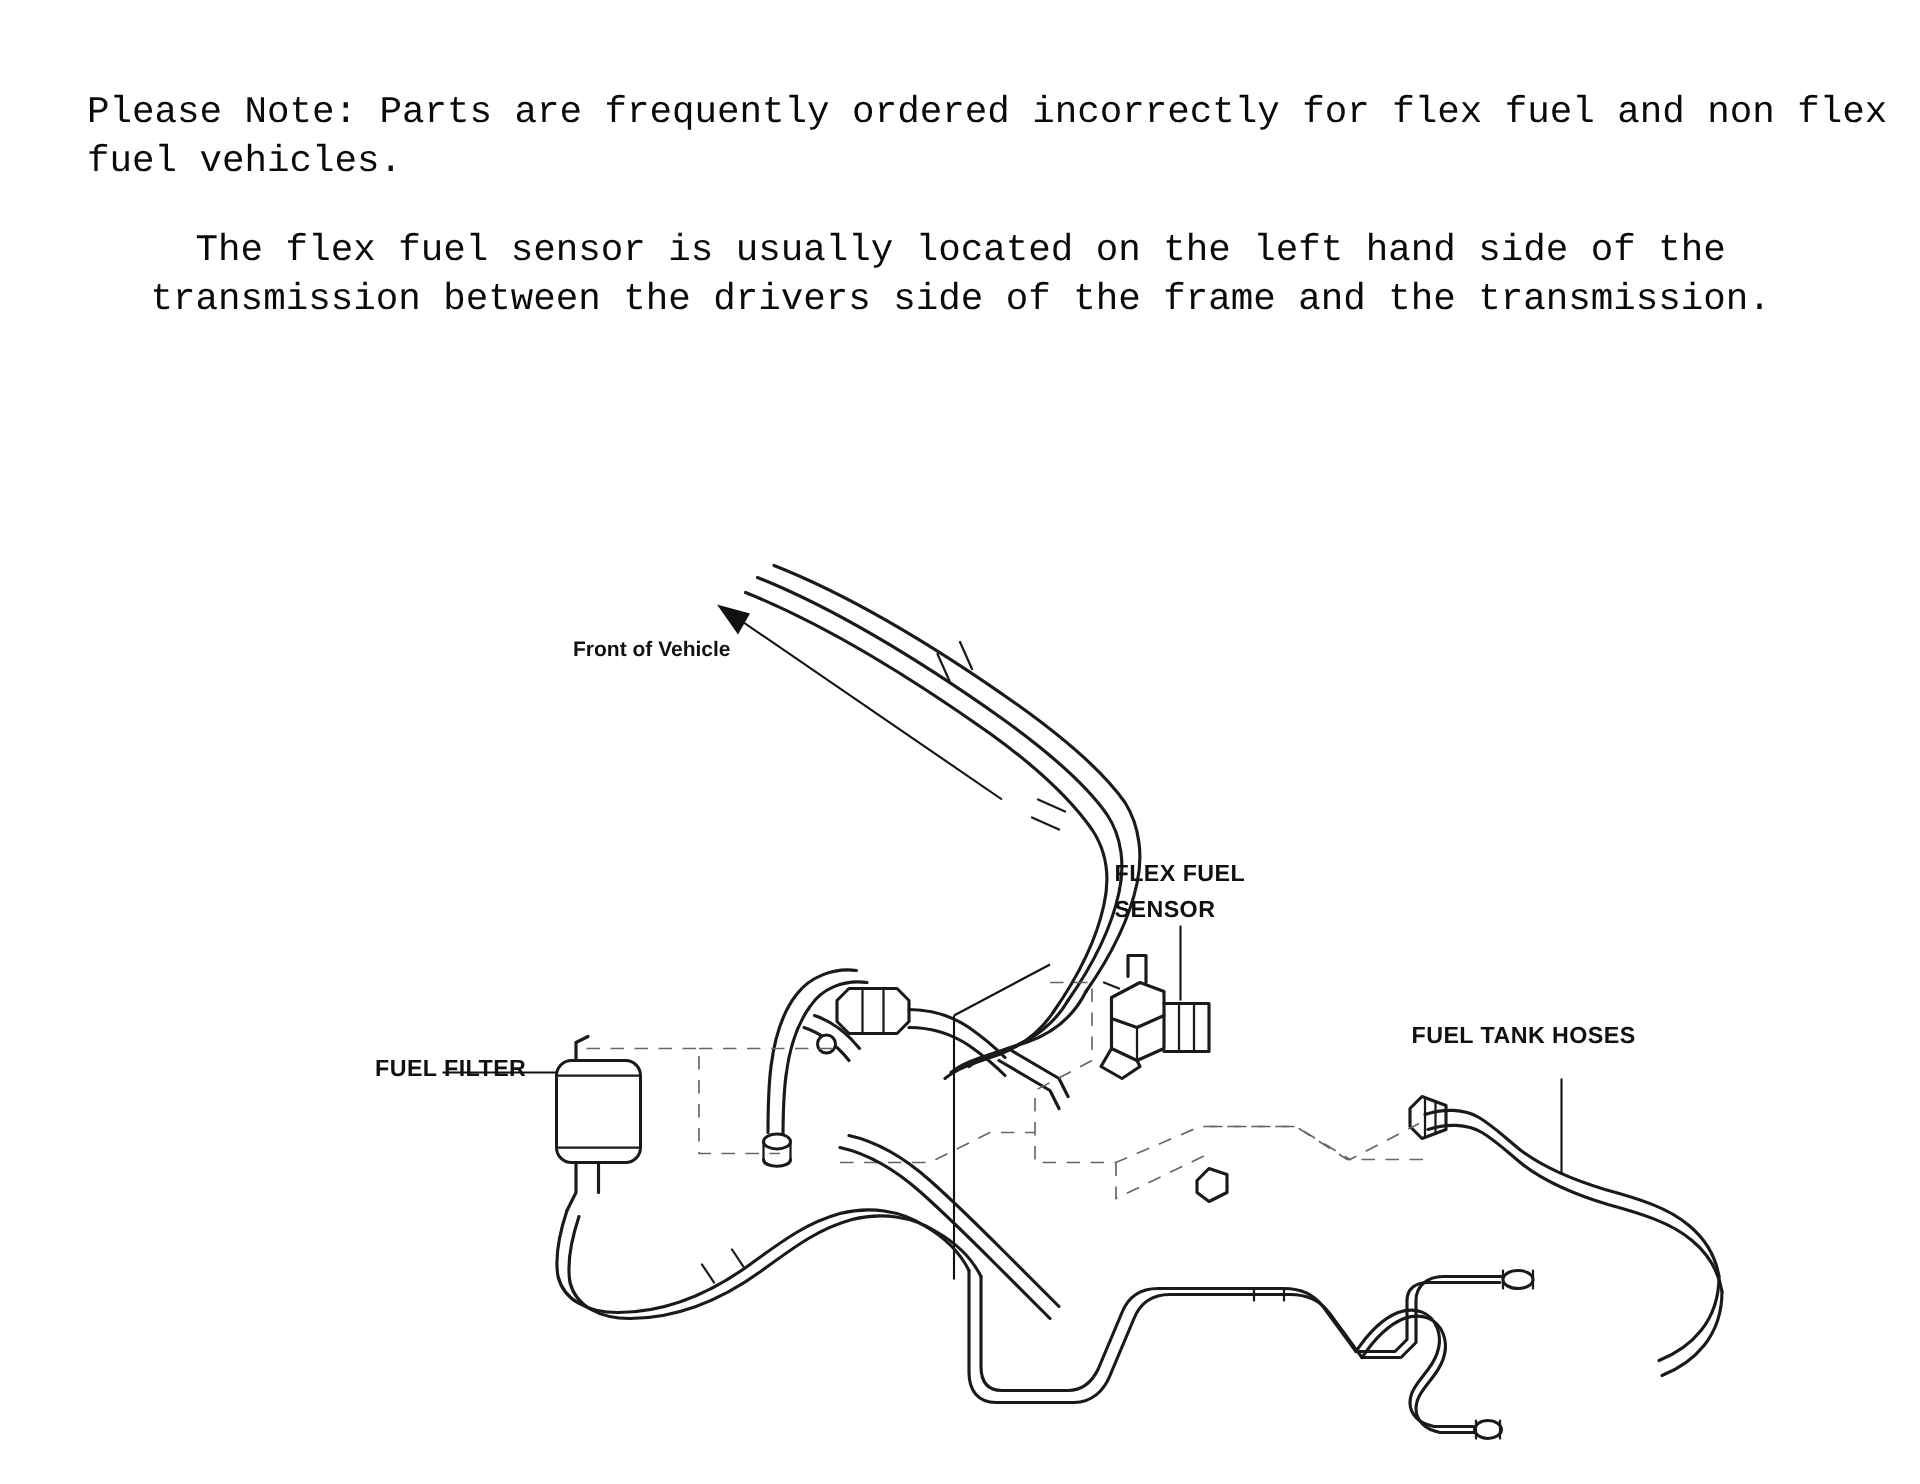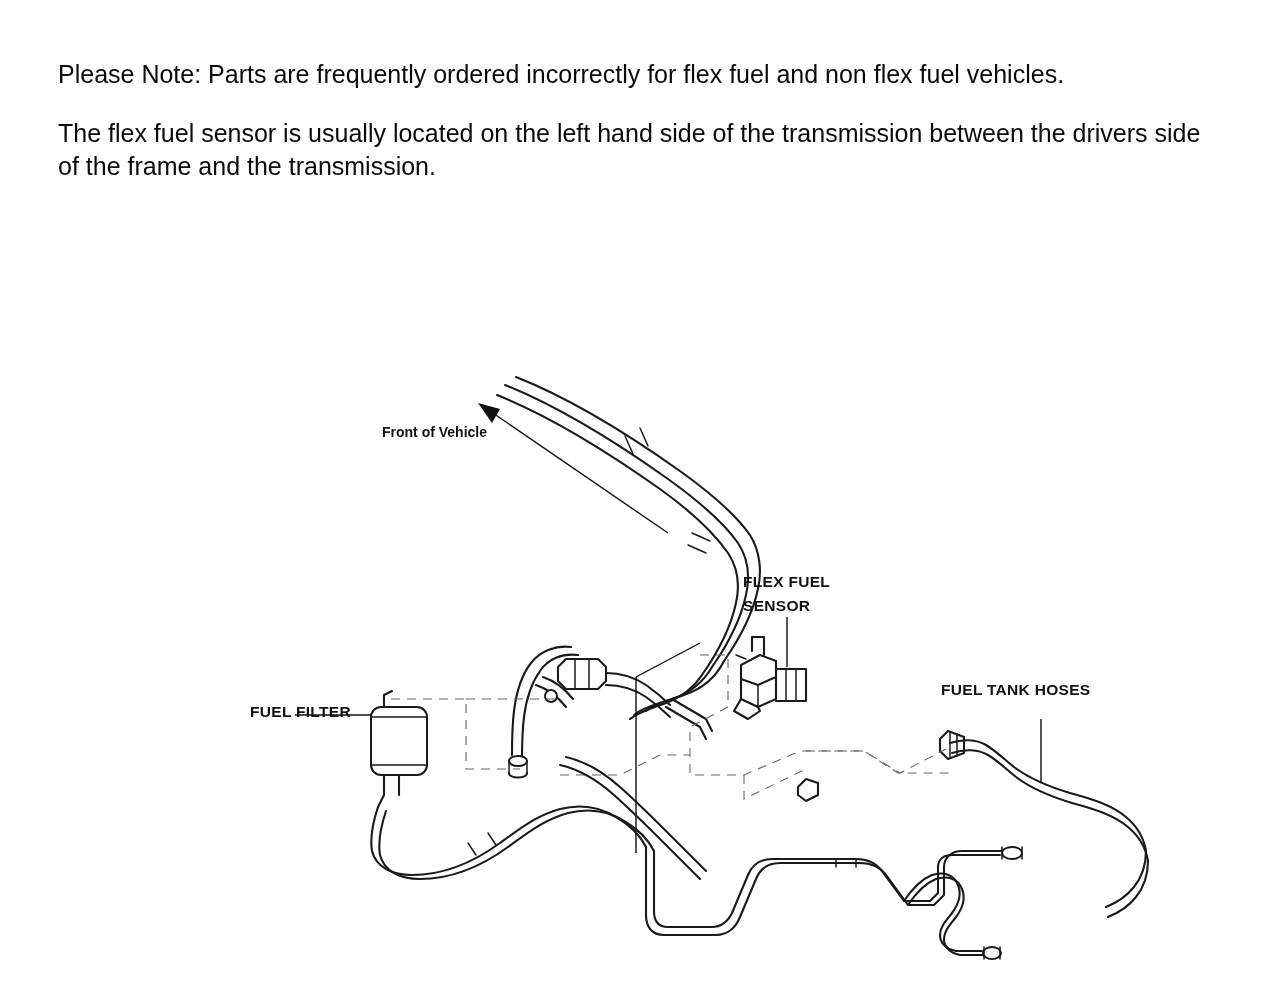--- a/index.html
+++ b/index.html
@@ -16,27 +16,28 @@
     overflow: hidden;
   }
   #notice {
     position: absolute;
     left: 58px;
     top: 58px;
     width: 1205px;
   }
   #notice p {
     margin: 0 0 26px 0;
-    font-family: Liberation Sans, sans-serif;
+    font-family: Liberation Mono, monospace;
     font-size: 25px;
     line-height: 1.32;
     color: #0a0a0a;
   }
   #notice p.wrap {
     width: 1165px;
+    text-align: center;
   }
   #diagram-wrap {
     position: absolute;
     left: 0;
     top: 355px;
     width: 1280px;
     height: 630px;
   }
   svg.diagram {
     display: block;

